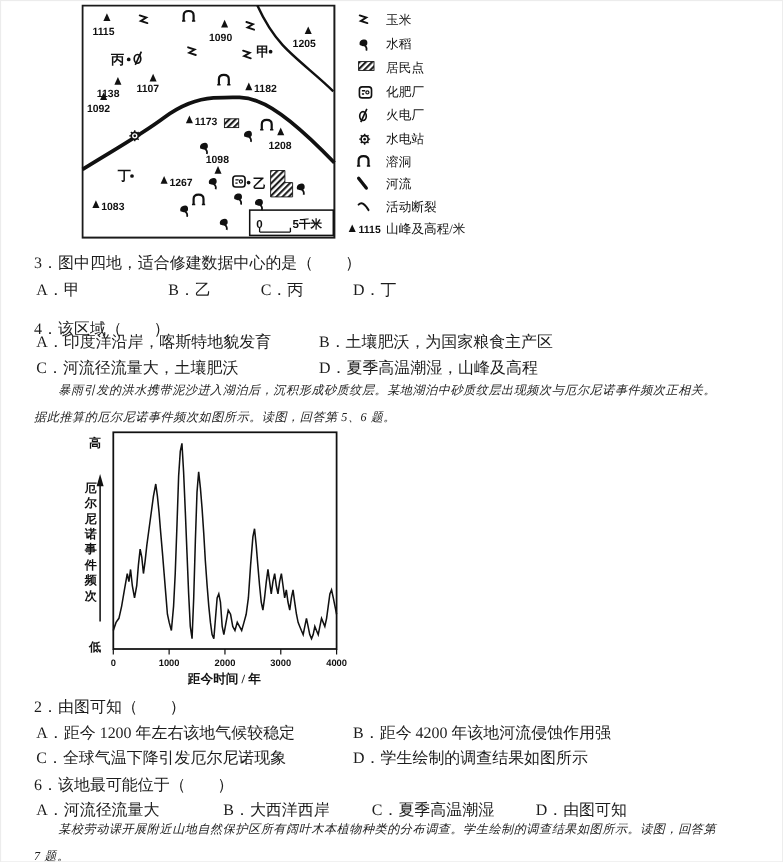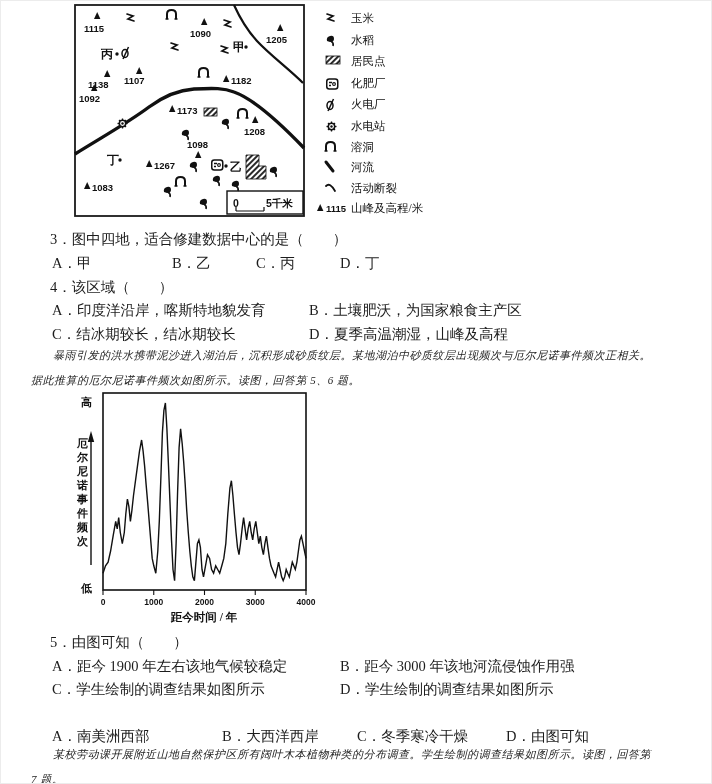--- a/index.html
+++ b/index.html
@@ -2,21 +2,21 @@
 <html><head>
 <meta charset="utf-8">
 <style>
   html,body{margin:0;padding:0;background:#fff;}
   .page{position:relative;width:712px;height:784px;background:#fff;border:1px solid #ececec;
         box-sizing:border-box;overflow:hidden;color:#1c1c1c;
         font-family:"Liberation Serif","DejaVu Serif",serif;}
   figure{margin:0;position:absolute;}
   .map-fig{left:73px;top:3px;}
   .chart-fig{left:75px;top:389px;}
-  .trow{position:absolute;left:30px;height:22px;white-space:nowrap;font-size:14.5px;margin-left:19px;}
+  .trow{position:absolute;left:30px;height:22px;white-space:nowrap;font-size:14.5px;}
   .trow .opt{position:absolute;top:0;white-space:nowrap;}
   .para{position:absolute;left:30px;width:628px;font-style:italic;font-size:11px;
         line-height:25px;letter-spacing:.5px;text-indent:2em;}
   
   .m-num{font:600 9.5px "Liberation Sans","DejaVu Sans",sans-serif;fill:#111;}
   .m-pt{font:700 12px "Liberation Serif",serif;fill:#111;}
   .m-leg{font:11.5px "Liberation Serif",serif;fill:#111;}
   .m-scale{font:600 10.5px "Liberation Sans",sans-serif;fill:#111;}
   .c-tick{font:600 8.5px "Liberation Sans",sans-serif;fill:#111;}
   .c-xlabel{font:600 11.5px "Liberation Serif",serif;fill:#111;}
@@ -174,27 +174,27 @@
       </svg>
   </figure>
 
   <div class="trow" style="top:229px">3．图中四地，适合修建数据中心的是（　　）</div>
   <div class="trow" style="top:253px">
     <span class="opt" style="left:2px">A．甲</span>
     <span class="opt" style="left:122px">B．乙</span>
     <span class="opt" style="left:206px">C．丙</span>
     <span class="opt" style="left:290px">D．丁</span>
   </div>
-  <div class="trow" style="top:277px">4．该区域（　　）</div>
+  <div class="trow" style="top:289px">4．该区域（　　）</div>
   <div class="trow" style="top:300px">
     <span class="opt" style="left:2px">A．印度洋沿岸，喀斯特地貌发育</span>
     <span class="opt" style="left:259px">B．土壤肥沃，为国家粮食主产区</span>
   </div>
   <div class="trow" style="top:324px">
-    <span class="opt" style="left:2px">C．结冰期较长，结冰期较长</span>
+    <span class="opt" style="left:2px">C．河流径流量大，土壤肥沃</span>
     <span class="opt" style="left:259px">D．夏季高温潮湿，山峰及高程</span>
   </div>
 
   <div class="para" style="top:342px">暴雨引发的洪水携带泥沙进入湖泊后，沉积形成砂质纹层。某地湖泊中砂质纹层出现频次与厄尔尼诺事件频次正相关。据此推算的厄尔尼诺事件频次如图所示。读图，回答第 5、6 题。</div>
 
   <figure class="chart-fig">
     <svg id="chart-svg" width="252" height="240" viewBox="0 0 252 240">
         <rect x="27" y="3" width="203" height="197" fill="#fff" stroke="#111" stroke-width="1.6"></rect>
         <polyline points="27.0,183.2 29.5,175.8 32.1,172.1 34.6,161.0 37.1,146.2 39.7,131.4 41.2,138.8 42.7,127.7 44.3,142.5 46.3,153.6 48.3,142.5 49.8,124.0 51.4,109.2 52.9,116.6 54.4,131.4 55.9,120.3 57.5,105.5 59.5,90.7 61.5,75.9 63.5,61.1 65.6,50.0 67.1,61.1 68.6,75.9 70.1,94.4 71.7,112.9 73.2,131.4 74.7,149.9 76.2,168.4 77.8,175.8 79.8,183.2 81.8,161.0 83.3,131.4 84.9,87.0 86.4,42.6 87.9,20.4 89.4,13.0 90.9,38.9 92.5,75.9 94.0,112.9 95.5,149.9 97.0,179.5 98.6,190.6 100.1,153.6 101.6,101.8 103.1,57.4 104.6,38.9 106.2,53.7 107.7,72.2 109.2,94.4 110.7,120.3 112.3,142.5 113.8,161.0 115.3,175.8 116.8,186.9 118.4,190.6 119.9,172.1 121.4,153.6 122.9,149.9 124.4,157.3 126.0,179.5 127.5,186.9 129.5,175.8 131.5,164.7 133.6,168.4 135.6,179.5 137.6,183.2 139.7,175.8 141.7,179.5 143.7,183.2 145.8,175.8 147.8,168.4 149.8,153.6 151.8,124.0 153.9,98.1 155.4,90.7 156.9,105.5 158.4,124.0 160.0,142.5 161.5,157.3 163.0,164.7 164.5,153.6 166.1,138.8 167.6,127.7 169.1,138.8 170.6,149.9 172.1,138.8 173.7,131.4 175.2,142.5 176.7,149.9 178.2,138.8 179.8,131.4 181.3,142.5 182.8,153.6 184.3,146.2 185.8,157.3 187.4,164.7 188.9,153.6 190.4,146.2 191.9,157.3 193.5,168.4 195.0,175.8 196.5,179.5 198.0,183.2 199.6,186.9 201.1,179.5 202.6,172.1 204.1,179.5 205.6,186.9 207.2,190.6 208.7,186.9 210.2,179.5 211.7,183.2 213.3,186.9 214.8,179.5 216.3,172.1 217.8,175.8 219.3,179.5 220.9,172.1 222.4,161.0 223.9,149.9 225.4,146.2 227.0,153.6 228.5,161.0 230.0,168.4" fill="none" stroke="#111" stroke-width="1.4"></polyline>
         <line x1="27" y1="200" x2="27" y2="205" stroke="#111" stroke-width="1.1"></line>
@@ -216,31 +216,32 @@
         <text x="1" y="71" class="c-ylab">尔</text>
         <text x="1" y="85" class="c-ylab">尼</text>
         <text x="1" y="99" class="c-ylab">诺</text>
         <text x="1" y="113" class="c-ylab">事</text>
         <text x="1" y="127" class="c-ylab">件</text>
         <text x="1" y="141" class="c-ylab">频</text>
         <text x="1" y="155" class="c-ylab">次</text>
       </svg>
   </figure>
 
-  <div class="trow" style="top:632px">5．由图可知（　　）</div>
+  <div class="trow" style="top:632px">2．由图可知（　　）</div>
   <div class="trow" style="top:656px">
-    <span class="opt" style="left:2px">A．距今 1900 年左右该地气候较稳定</span>
-    <span class="opt" style="left:290px">B．距今 3000 年该地河流侵蚀作用强</span>
+    <span class="opt" style="left:2px">A．距今 1200 年左右该地气候较稳定</span>
+    <span class="opt" style="left:290px">B．距今 4200 年该地河流侵蚀作用强</span>
   </div>
   <div class="trow" style="top:679px">
-    <span class="opt" style="left:2px">C．学生绘制的调查结果如图所示</span>
+    <span class="opt" style="left:2px">C．全球气温下降引发厄尔尼诺现象</span>
     <span class="opt" style="left:290px">D．学生绘制的调查结果如图所示</span>
   </div>
+  <div class="trow" style="top:703px">6．该地最可能位于（　　）</div>
   <div class="trow" style="top:726px">
-    <span class="opt" style="left:2px">A．南美洲西部</span>
+    <span class="opt" style="left:2px">A．河流径流量大</span>
     <span class="opt" style="left:172px">B．大西洋西岸</span>
-    <span class="opt" style="left:307px">C．冬季寒冷干燥</span>
+    <span class="opt" style="left:307px">C．夏季高温潮湿</span>
     <span class="opt" style="left:456px">D．由图可知</span>
   </div>
 
   <div class="para" style="top:741px">某校劳动课开展附近山地自然保护区所有阔叶木本植物种类的分布调查。学生绘制的调查结果如图所示。读图，回答第 7 题。</div>
 
 </div>
 
 </body></html>

